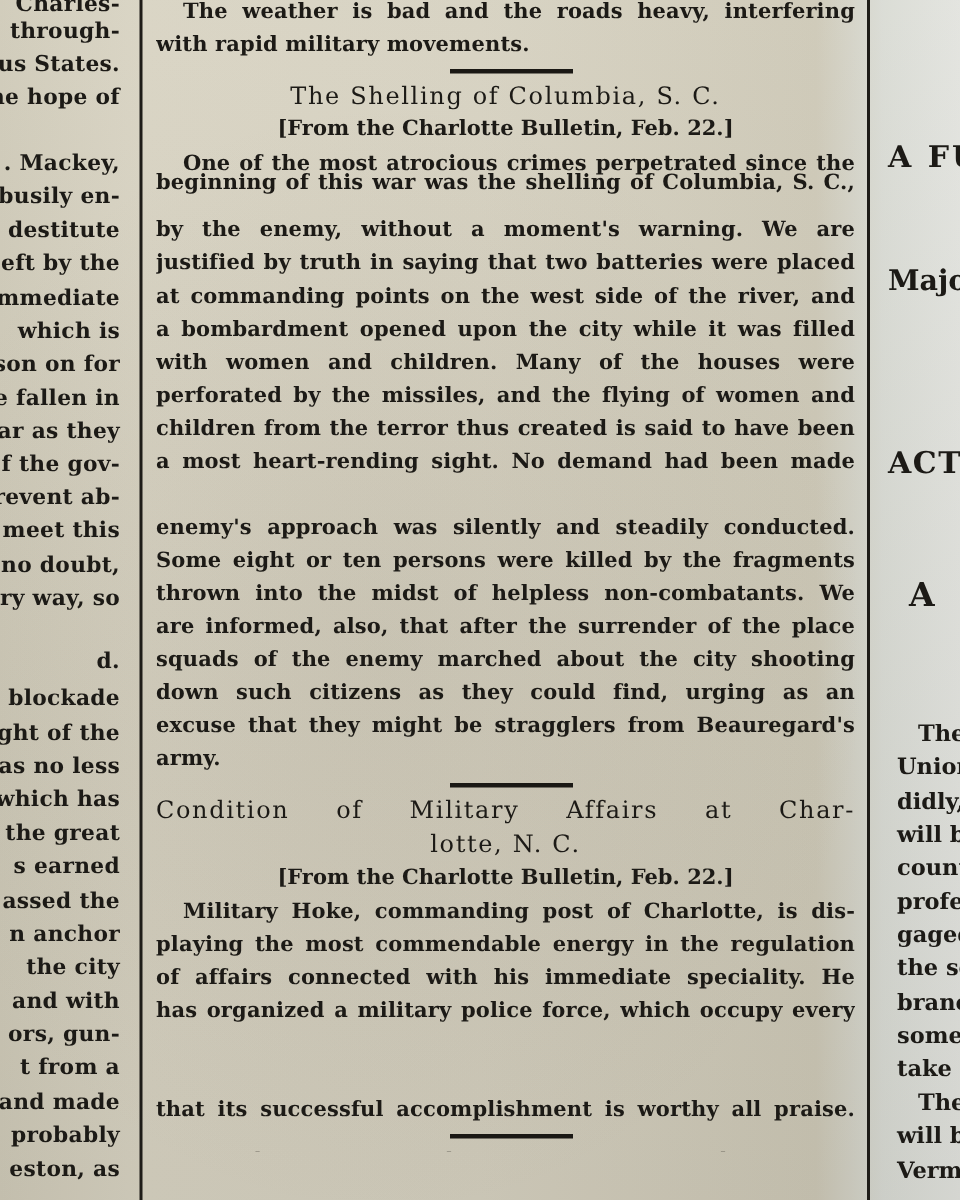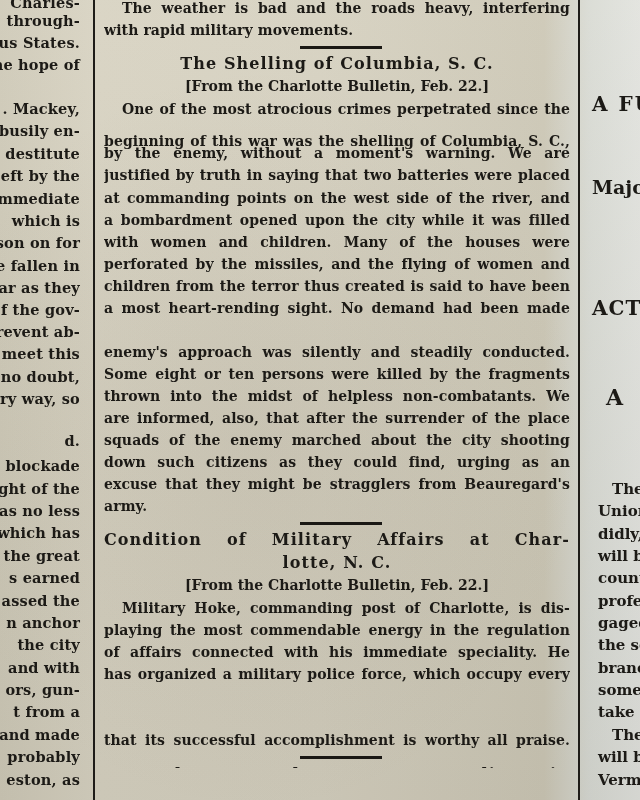--- a/index.html
+++ b/index.html
@@ -30,21 +30,21 @@
   }
   .col-main .line {
     position: absolute; left: 0; right: 0; white-space: nowrap;
     font-size: 14px; font-weight: bold; text-align: justify; text-align-last: justify;
     letter-spacing: 0.1px;
   }
   .col-main .line.last { text-align-last: left; }
   .col-main .line.indent { padding-left: 18px; }
   .col-main .head {
     position: absolute; left: 0; right: 0; text-align: center; white-space: nowrap;
-    font-family: "DejaVu Serif", serif; font-weight: 700; font-size: 16px; letter-spacing: 1.1px;
+    font-family: "DejaVu Serif", serif; font-weight: 400; font-size: 16px; letter-spacing: 1.1px;
   }
   .col-main .head.just { text-align: justify; text-align-last: justify; }
   .col-main .source {
     position: absolute; left: 0; right: 0; text-align: center; white-space: nowrap;
     font-size: 14px; font-weight: bold;
   }
   .short-rule {
     position: absolute; left: 196px; width: 82px; height: 3px; background: #1a1814;
   }
   .col-right {
@@ -105,21 +105,21 @@
 <div class="col-main">
   <div class="line indent" style="top:0px">The weather is bad and the roads heavy, interfering</div>
   <div class="line last" style="top:22px">with rapid military movements.</div>
 
   <div class="short-rule" style="top:46px"></div>
 
   <div class="head" style="top:54px">The Shelling of Columbia, S. C.</div>
   <div class="source" style="top:78px">[From the Charlotte Bulletin, Feb. 22.]</div>
 
   <div class="line indent" style="top:101px">One of the most atrocious crimes perpetrated since the</div>
-  <div class="line" style="top:133px">beginning of this war was the shelling of Columbia, S. C.,</div>
+  <div class="line" style="top:114px">beginning of this war was the shelling of Columbia, S. C.,</div>
   <div class="line" style="top:145px">by the enemy, without a moment's warning. We are</div>
   <div class="line" style="top:167px">justified by truth in saying that two batteries were placed</div>
   <div class="line" style="top:190px">at commanding points on the west side of the river, and</div>
   <div class="line" style="top:212px">a bombardment opened upon the city while it was filled</div>
   <div class="line" style="top:234px">with women and children. Many of the houses were</div>
   <div class="line" style="top:256px">perforated by the missiles, and the flying of women and</div>
   <div class="line" style="top:278px">children from the terror thus created is said to have been</div>
   <div class="line" style="top:300px">a most heart-rending sight. No demand had been made</div>
   <div class="line" style="top:344px">enemy's approach was silently and steadily conducted.</div>
   <div class="line" style="top:366px">Some eight or ten persons were killed by the fragments</div>

